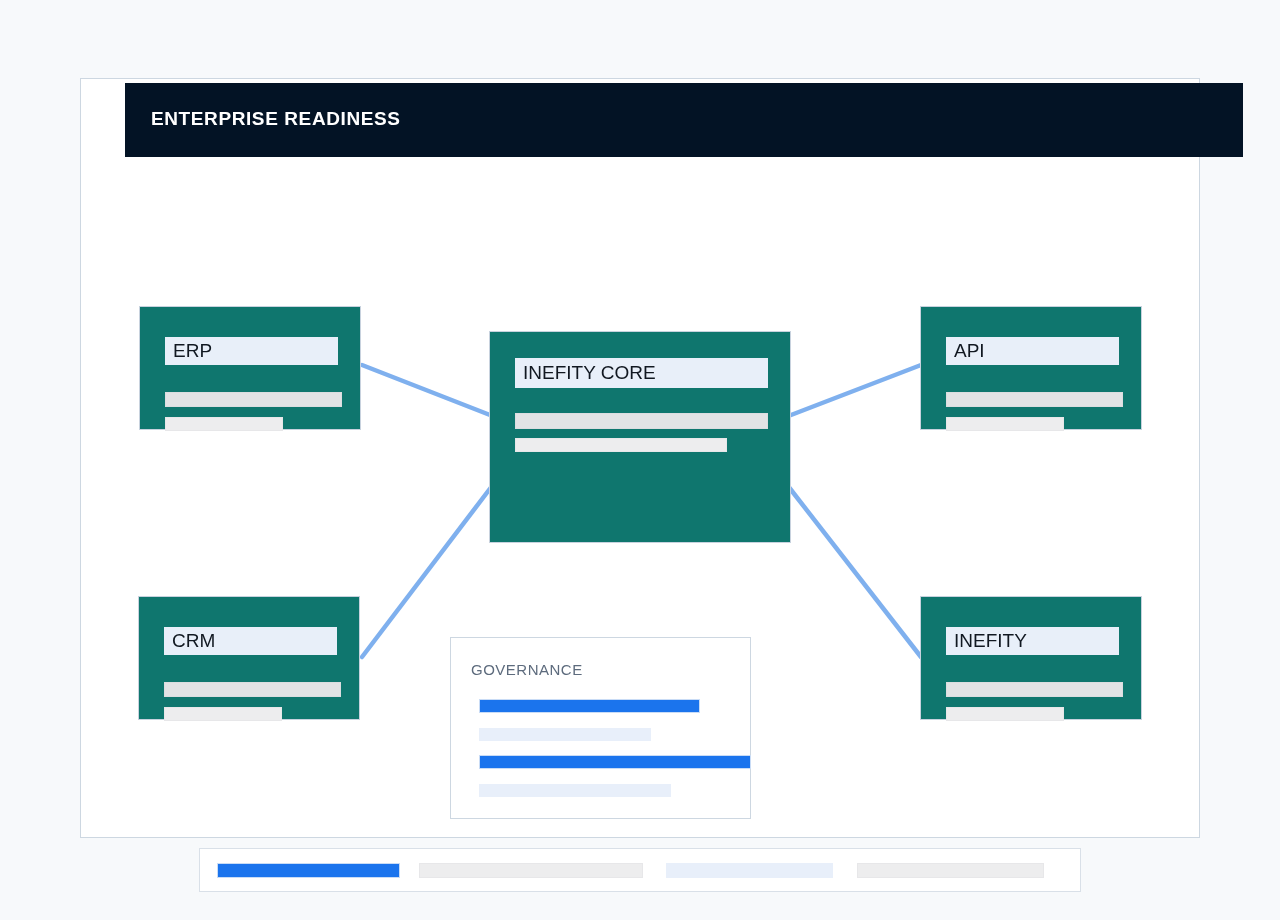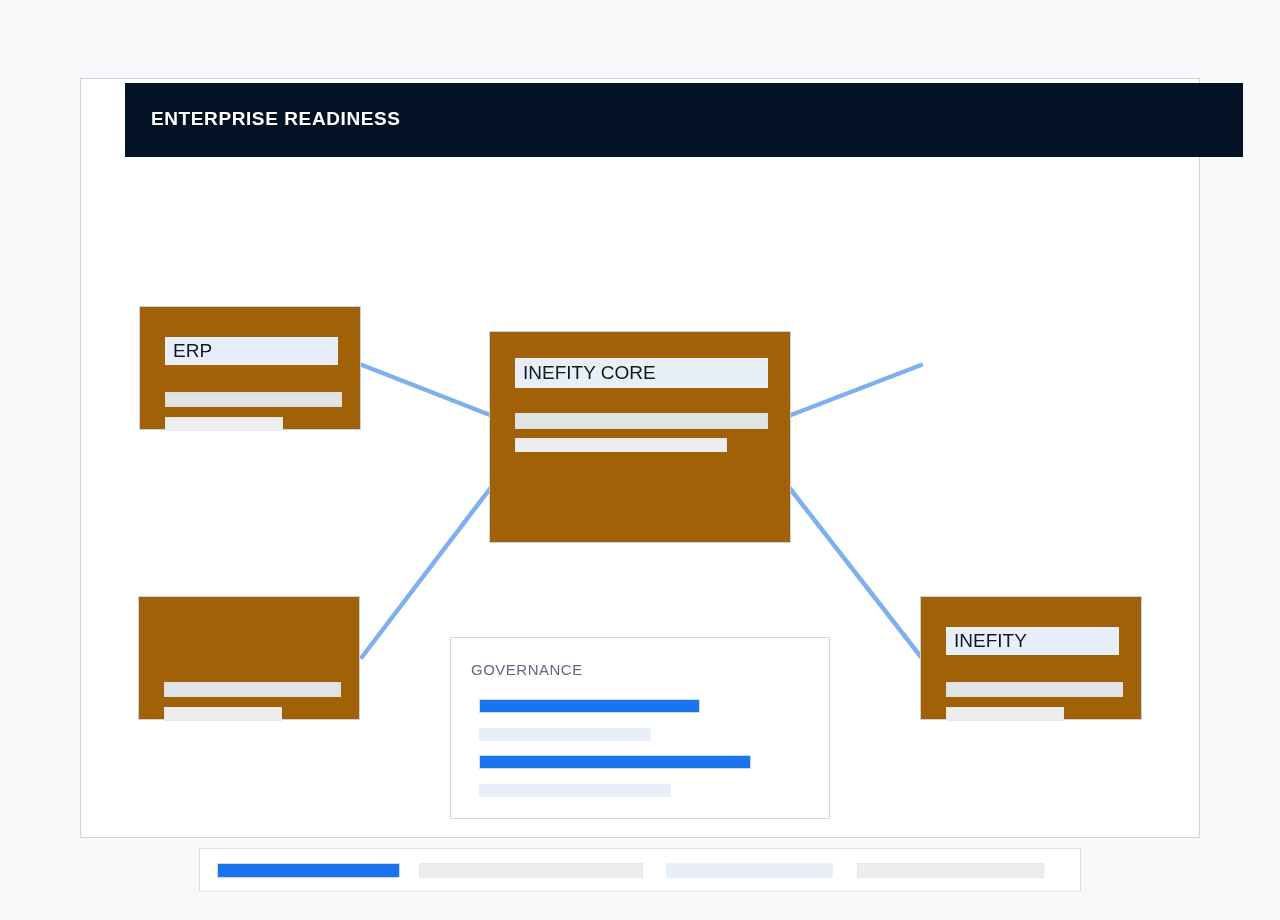--- a/index.html
+++ b/index.html
@@ -58,21 +58,21 @@
     position: absolute;
     left: 0;
     top: 0;
     width: 1118px;
     height: 686px;
     pointer-events: none;
   }
 
   .node-card {
     position: absolute;
-    background: #a16207;
+    background: #0f766e;
     border: 1px solid #c8d2de;
     box-sizing: border-box;
   }
 
   .node-title {
     position: absolute;
     background: #e8eff9;
     color: #111821;
     font-size: 19px;
     line-height: 28px;
@@ -106,21 +106,21 @@
   #node-core { left: 408px; top: 178px; width: 302px; height: 212px; }
   #node-core .node-title { left: 25px; top: 26px; width: 253px; height: 30px; font-size: 19px; line-height: 30px; }
   #node-core .bar-1 { left: 25px; top: 81px; width: 253px; height: 16px; }
   #node-core .bar-2 { left: 25px; top: 106px; width: 212px; height: 14px; }
 
   
   #panel-governance {
     position: absolute;
     left: 369px;
     top: 484px;
-    width: 380px;
+    width: 301px;
     height: 182px;
     background: #ffffff;
     border: 1px solid #cdd7e1;
     box-sizing: border-box;
   }
   #governance-title {
     position: absolute;
     left: 20px;
     top: 23px;
     color: #5d6b7d;
@@ -169,22 +169,28 @@
         <line x1="707" y1="333" x2="840" y2="504"></line>
       </g>
     </svg>
 
     <div class="node-card side-node" id="node-erp">
       <div class="node-title">ERP</div>
       <div class="bar bar-1 bar-gray-strong"></div>
       <div class="bar bar-2 bar-gray-soft"></div>
     </div>
 
+    <div class="node-card side-node" id="node-api">
+      <div class="node-title">API</div>
+      <div class="bar bar-1 bar-gray-strong"></div>
+      <div class="bar bar-2 bar-gray-soft"></div>
+    </div>
 
     <div class="node-card side-node" id="node-crm">
+      <div class="node-title">CRM</div>
       <div class="bar bar-1 bar-gray-strong"></div>
       <div class="bar bar-2 bar-gray-soft"></div>
     </div>
 
     <div class="node-card side-node" id="node-archive">
       <div class="node-title">INEFITY</div>
       <div class="bar bar-1 bar-gray-strong"></div>
       <div class="bar bar-2 bar-gray-soft"></div>
     </div>
 

